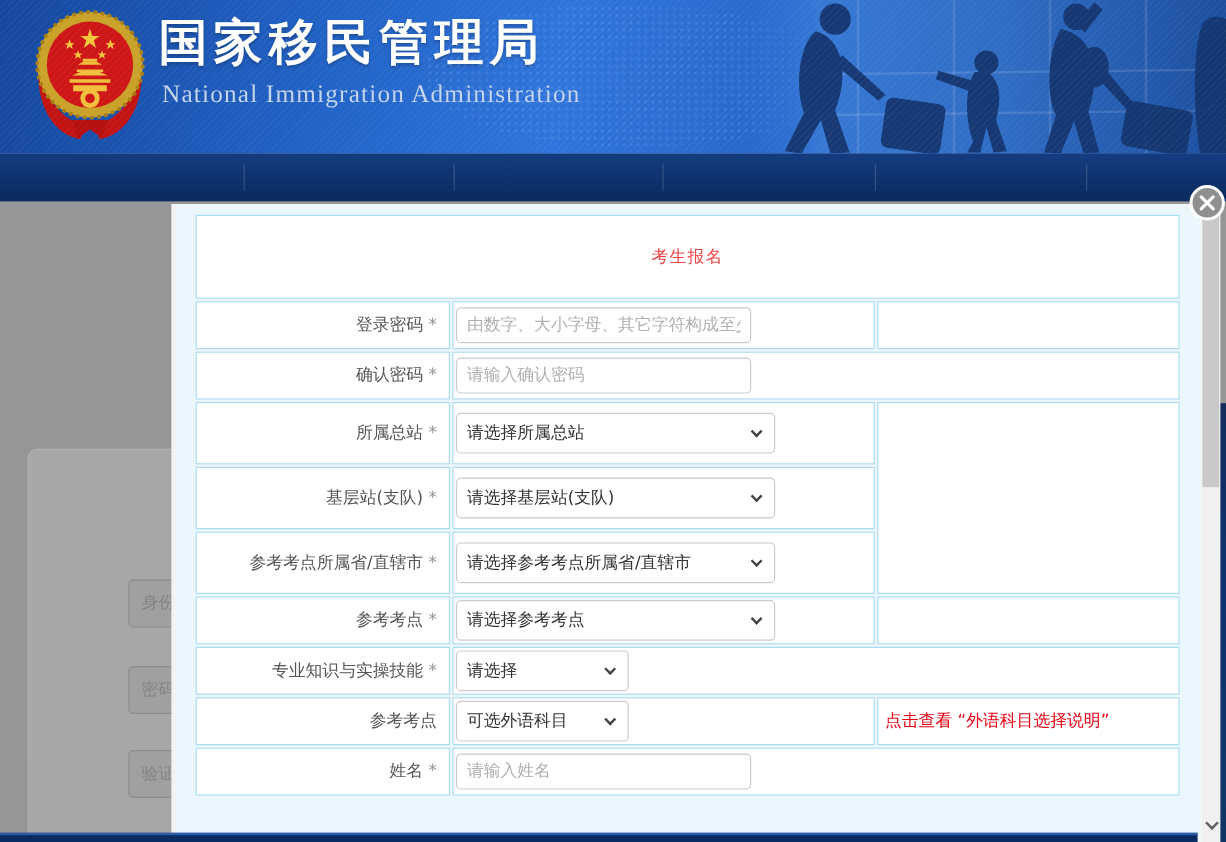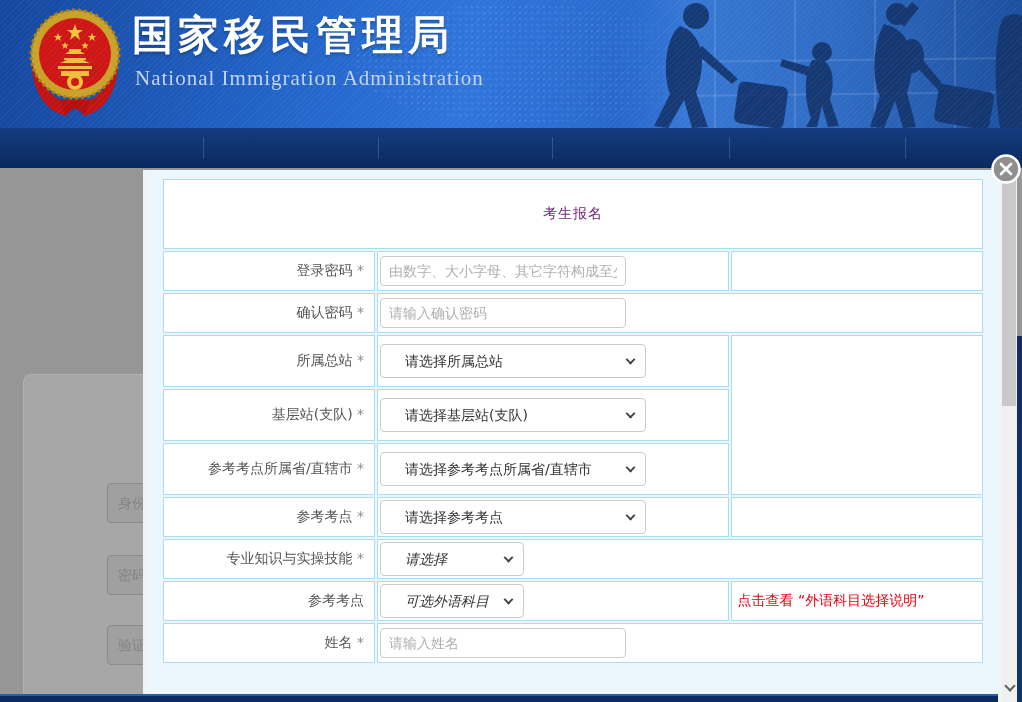--- a/index.html
+++ b/index.html
@@ -39,34 +39,34 @@
     background:#0d4da1; border-radius:4px; }
   #right-strip { position:absolute; left:1014px; top:168px; width:8px; height:534px;
     background:linear-gradient(180deg,#142c5c,#0e3170 30%,#123668 60%,#0d2a57 100%); }
 
   
   #modal { position:absolute; left:143px; top:170px; width:871px; height:532px;
     background:#ecf6fd; border-left:3px solid #f2f2f2; z-index:20; }
   #form-table { position:absolute; left:15px; top:7px; width:824px;
     border-collapse:separate; border-spacing:2px; table-layout:fixed; }
   #form-table td { background:#ffffff; border:1px solid #abdcf6; font-size:14px; vertical-align:middle; }
-  td.title-cell { height:70px; text-align:center; color:#701a75; font-size:16px; letter-spacing:1px; }
+  td.title-cell { height:70px; text-align:center; color:#ef4444; font-size:16px; letter-spacing:1px; }
   tr.h40 td { height:40px; } tr.h64 td { height:52px; }
   td.c-label { text-align:right; padding-right:10px; color:#555555; white-space:nowrap; overflow:hidden; }
   td.c-label .req { color:#8d8d8d; }
   td.c-field { padding-left:2px; }
   td.c-right { padding-left:6px; }
   td.c-field input { width:246px; height:30px; border:1px solid #cccccc; border-radius:4px;
     padding:0 8px; font-size:14px; color:#333; font-family:inherit; outline:none; }
   td.c-field input::placeholder { color:#b0b0b0; }
   .selwrap { position:relative; display:inline-block; vertical-align:middle; }
   .selwrap select { appearance:none; -webkit-appearance:none; width:266px; height:34px;
-    border:1px solid #cccccc; border-radius:4px; background:#ffffff; padding:0 26px 0 24px;
+    border:1px solid #cccccc; border-radius:4px; background:#ffffff; padding:0 26px 0 8px;
     font-size:14px; color:#333; font-family:inherit; outline:none; }
-  .selwrap.narrow select { width:144px;font-style:italic; }
+  .selwrap.narrow select { width:144px; }
   .selwrap .chev { position:absolute; right:12px; top:50%; width:7px; height:7px;
     border-right:2px solid #444; border-bottom:2px solid #444;
     transform:translateY(-70%) rotate(45deg); pointer-events:none; }
   .red-link { color:#e60012; cursor:pointer; white-space:nowrap; }
 
   
   #scrollbar { position:absolute; left:855px; top:0; width:16px; height:532px; background:#f0f0f0; }
   #scroll-thumb { position:absolute; left:1px; top:2px; width:14px; height:234px; background:#c9c9c9; }
   #scroll-down { position:absolute; left:4px; top:512px; width:8px; height:8px; }
   #scroll-down::before { content:""; position:absolute; left:1px; top:0; width:6px; height:6px;

